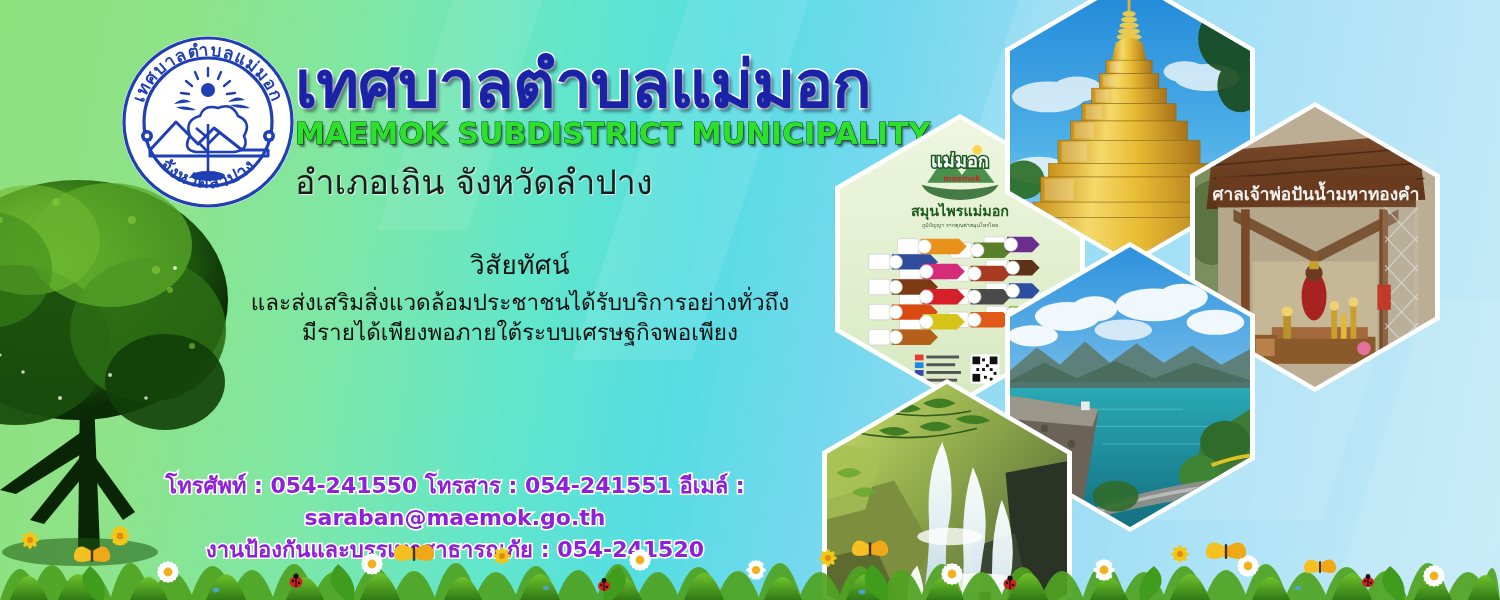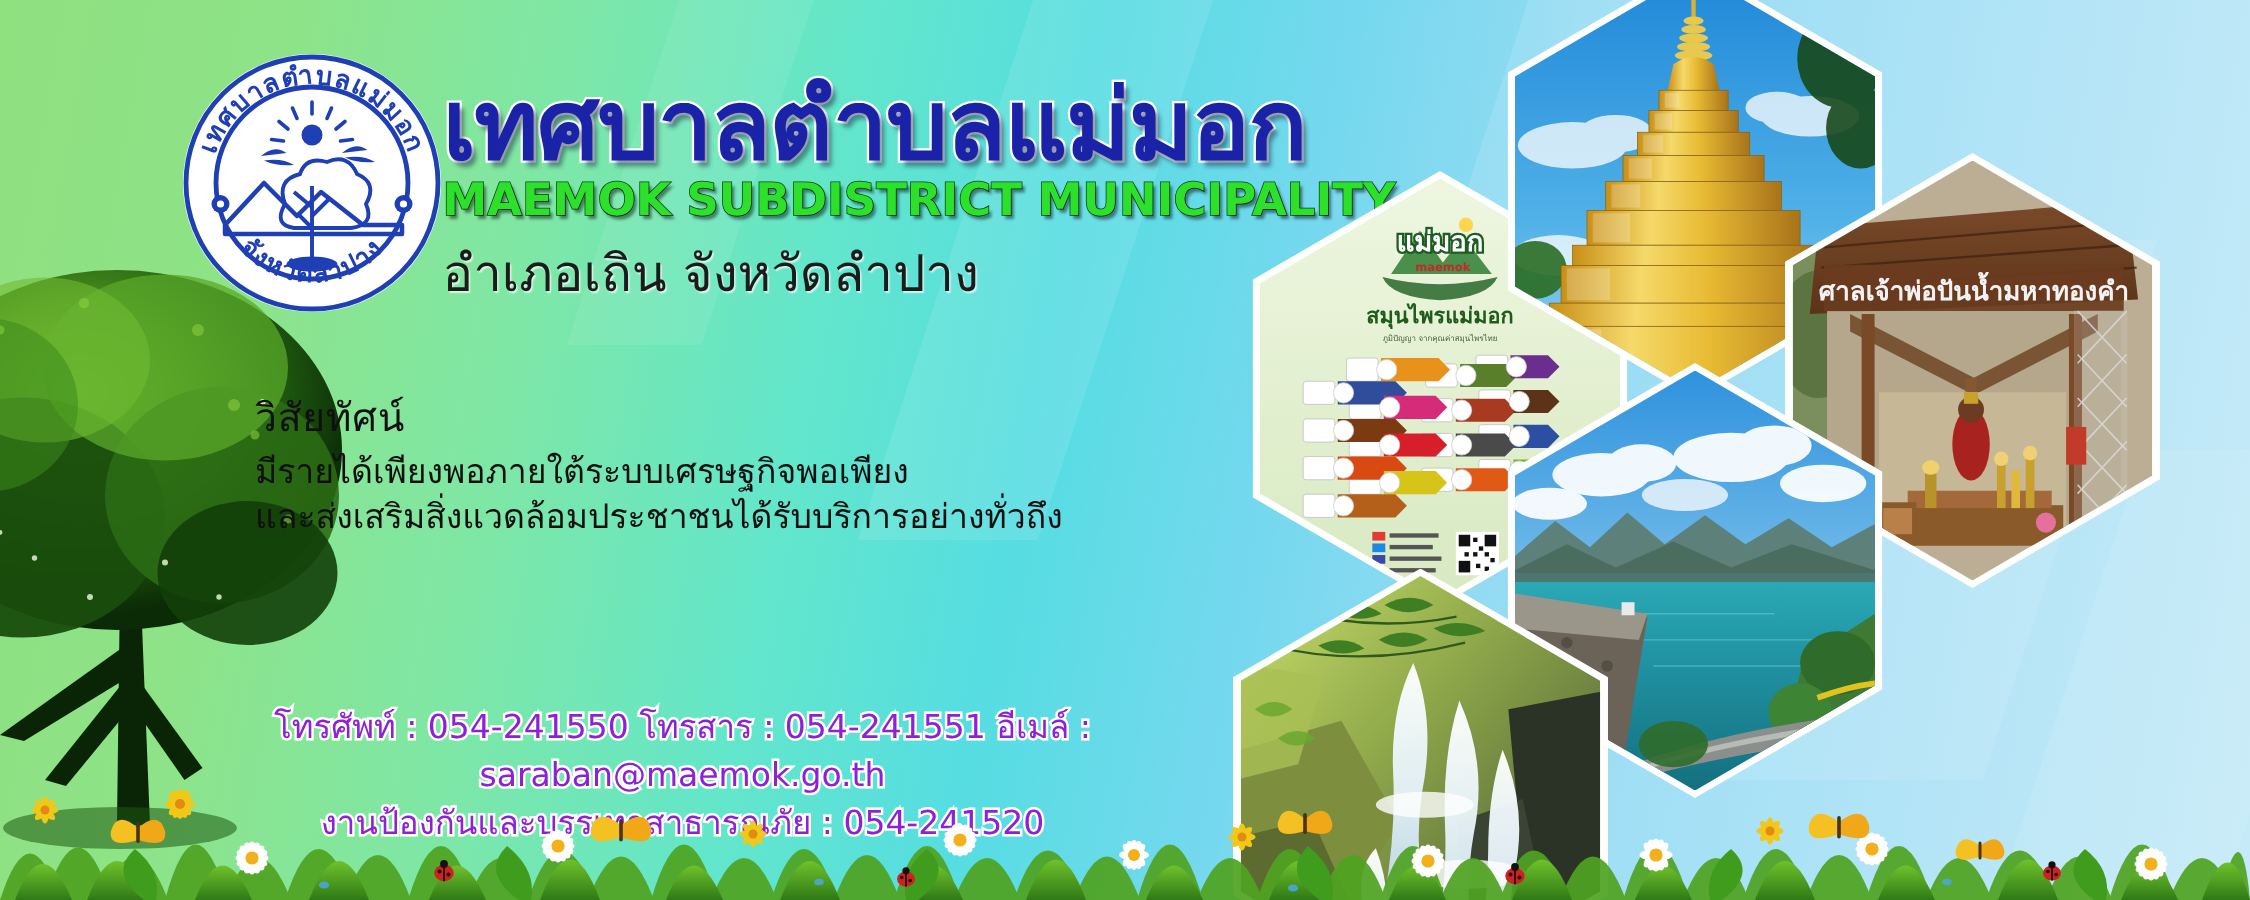--- a/index.html
+++ b/index.html
@@ -60,28 +60,28 @@
     paint-order: stroke fill;
     text-shadow: 2px 3px 2px rgba(0,0,0,.45);
   }
   #sub-title {
     margin-top:4px;
     font-size:34px; color:#1b1b1b; font-weight:normal;
     text-shadow: 1px 1px 1px rgba(255,255,255,.7);
   }
 
   
-  #vision { position:absolute; left:170px; top:257px; width:700px; color:#101010; }
+  #vision { position:absolute; left:170px; top:244px; width:700px; text-align:center; color:#101010; }
   #vision-heading { font-size:26px; font-weight:normal; margin-bottom:2px; letter-spacing:.5px;}
   #vision .line { font-size:22.5px; line-height:1.35; letter-spacing:0px;}
 
   
   #contact { position:absolute; left:60px; top:470px; width:790px; text-align:center; }
   #contact .crow {
-    font-size:22px; font-weight:normal; color:#8d20d8;
+    font-size:22px; font-weight:bold; color:#8d20d8;
     -webkit-text-stroke:3.2px #ffffff;
     paint-order: stroke fill;
     line-height:1.45;
     letter-spacing:0px;
   }
 
   
   #hexes { position:absolute; left:800px; top:-6px; width:700px; height:560px; }
   .hex {
     position:absolute;
@@ -219,22 +219,22 @@
   </div>
 
   <div id="title-block">
     <div id="main-title">เทศบาลตำบลแม่มอก</div>
     <div id="eng-title">MAEMOK SUBDISTRICT MUNICIPALITY</div>
     <div id="sub-title">อำเภอเถิน จังหวัดลำปาง</div>
   </div>
 
   <div id="vision">
     <div id="vision-heading">วิสัยทัศน์</div>
+    <div class="line">และส่งเสริมสิ่งแวดล้อมประชาชนได้รับบริการอย่างทั่วถึง</div>
     <div class="line">มีรายได้เพียงพอภายใต้ระบบเศรษฐกิจพอเพียง</div>
-    <div class="line">และส่งเสริมสิ่งแวดล้อมประชาชนได้รับบริการอย่างทั่วถึง</div>
   </div>
 
   <div id="contact">
     <div class="crow">โทรศัพท์ : 054-241550  โทรสาร : 054-241551 อีเมล์ : saraban@maemok.go.th</div>
     <div class="crow">งานป้องกันและบรรเทาสาธารณภัย : 054-241520</div>
   </div>
 
   <div id="hexes">
 
     <div class="hex" id="hex-herbs">

